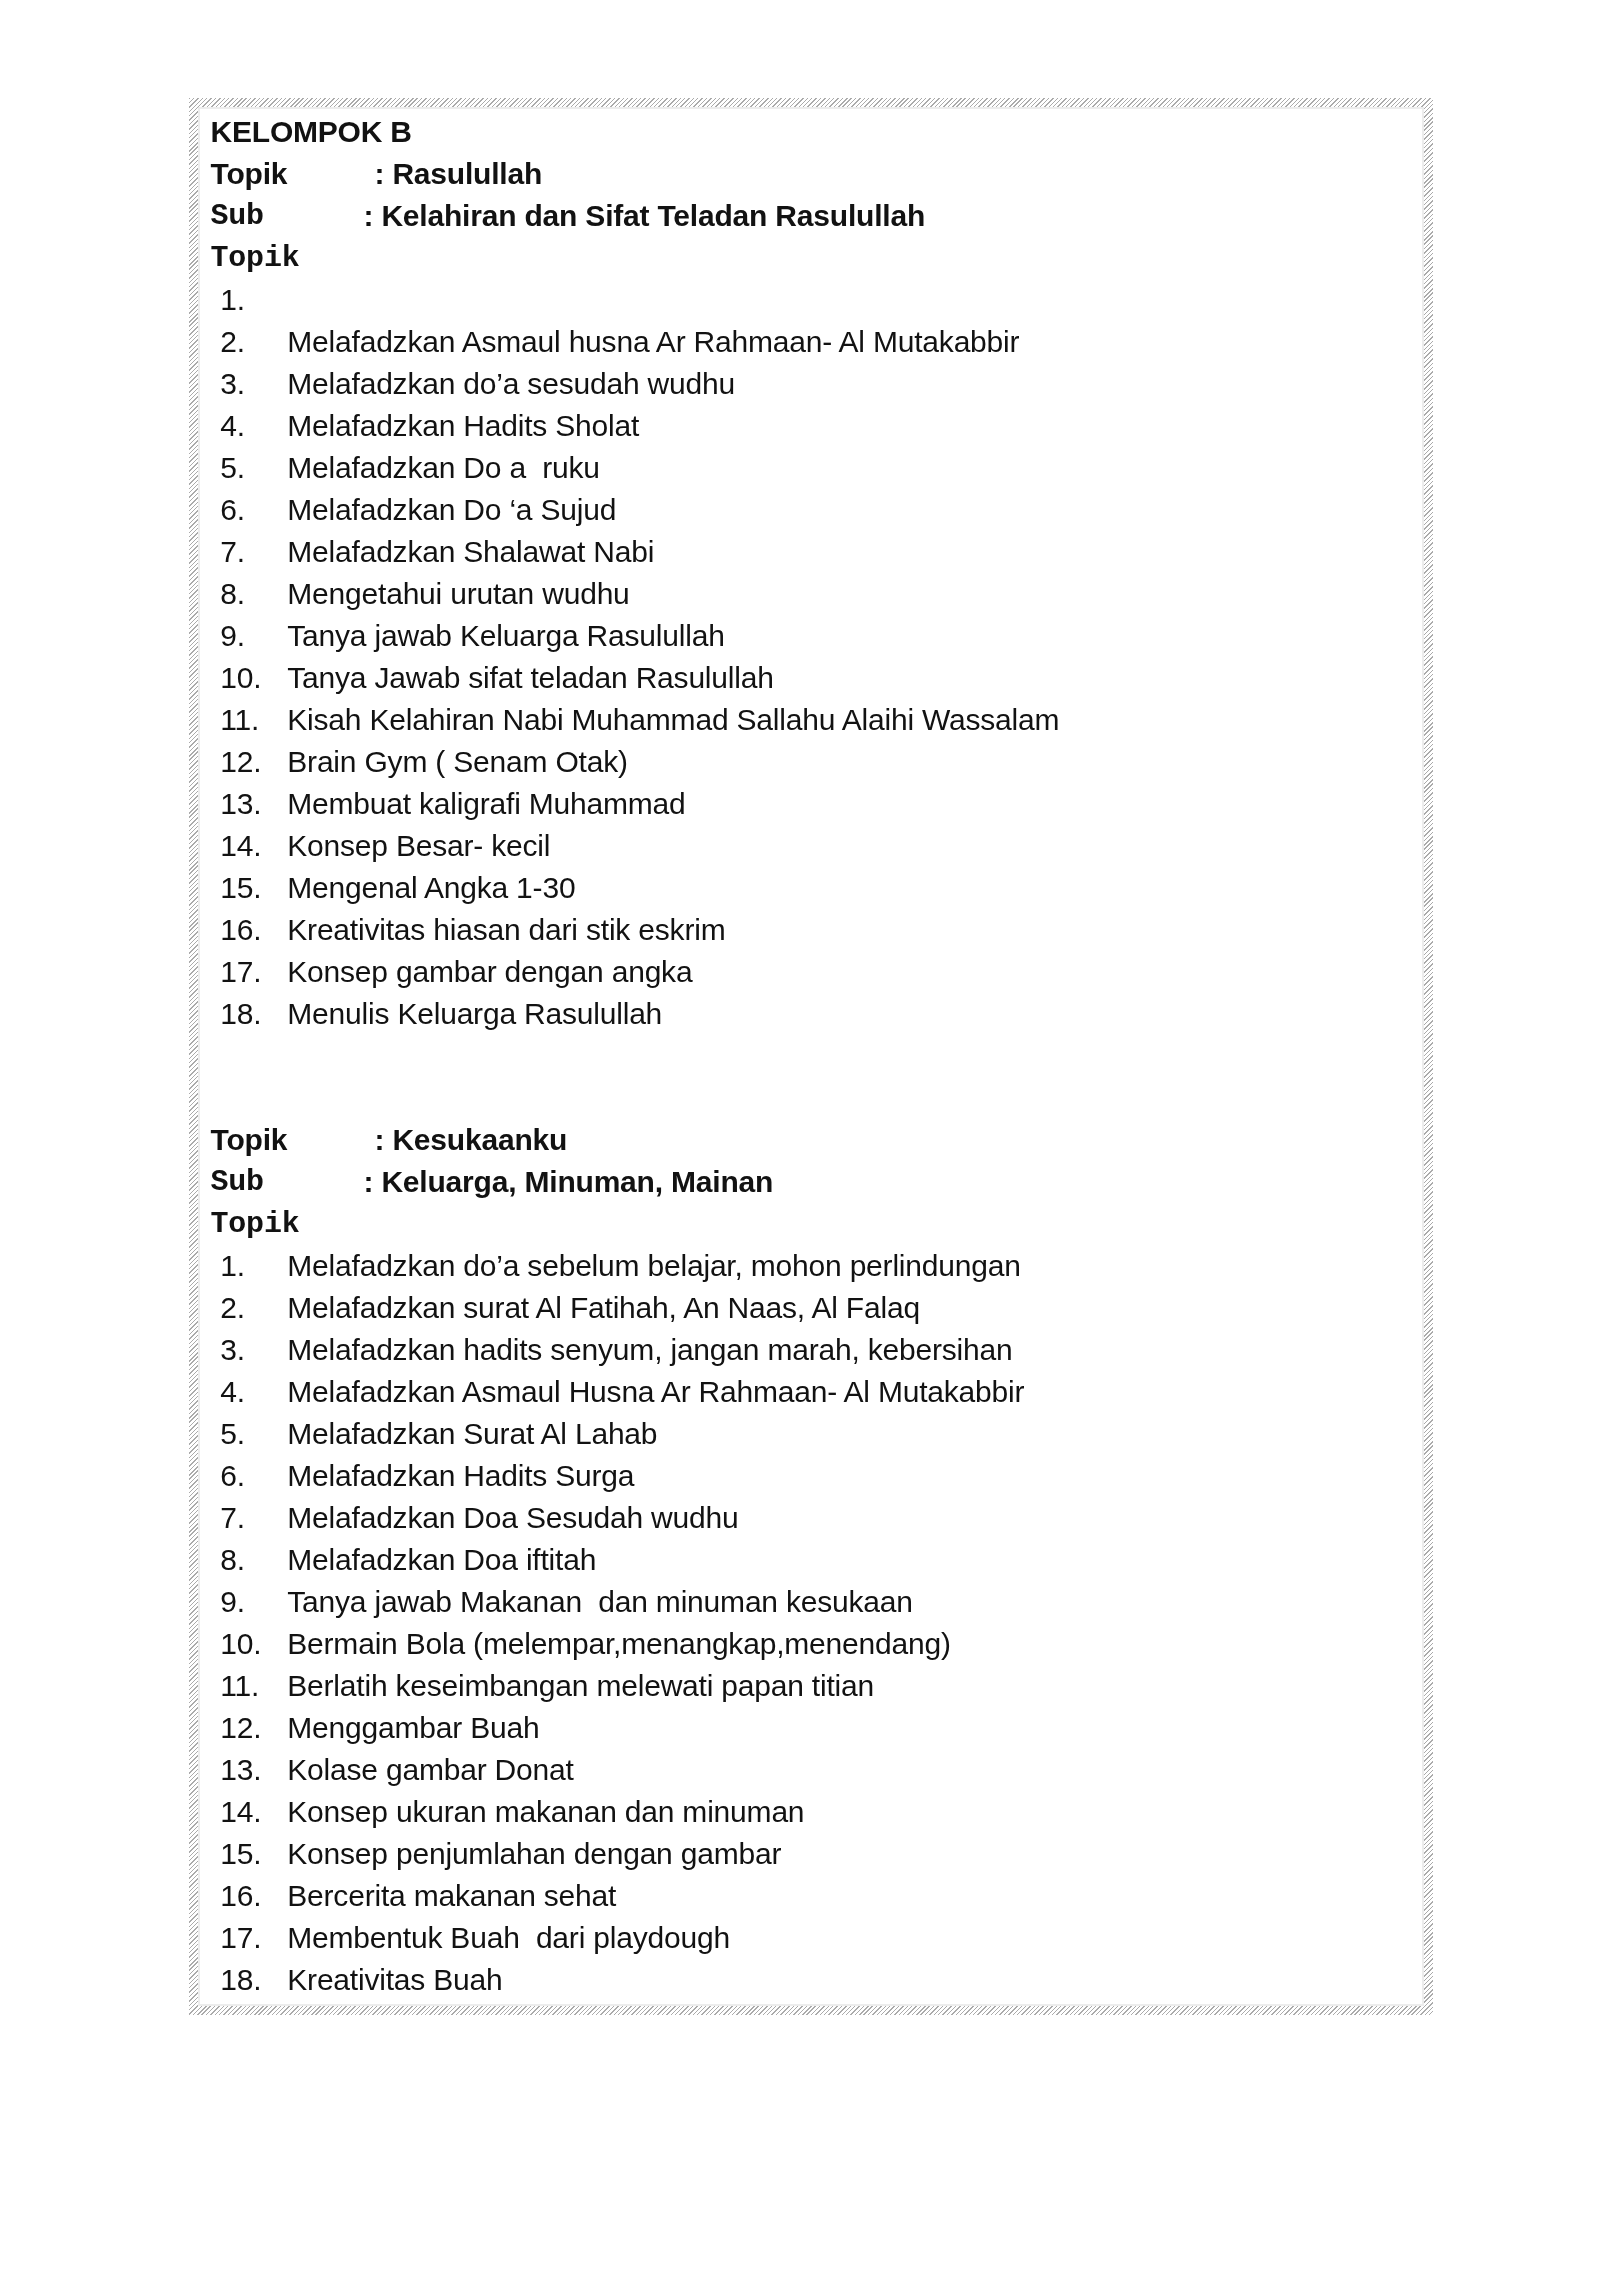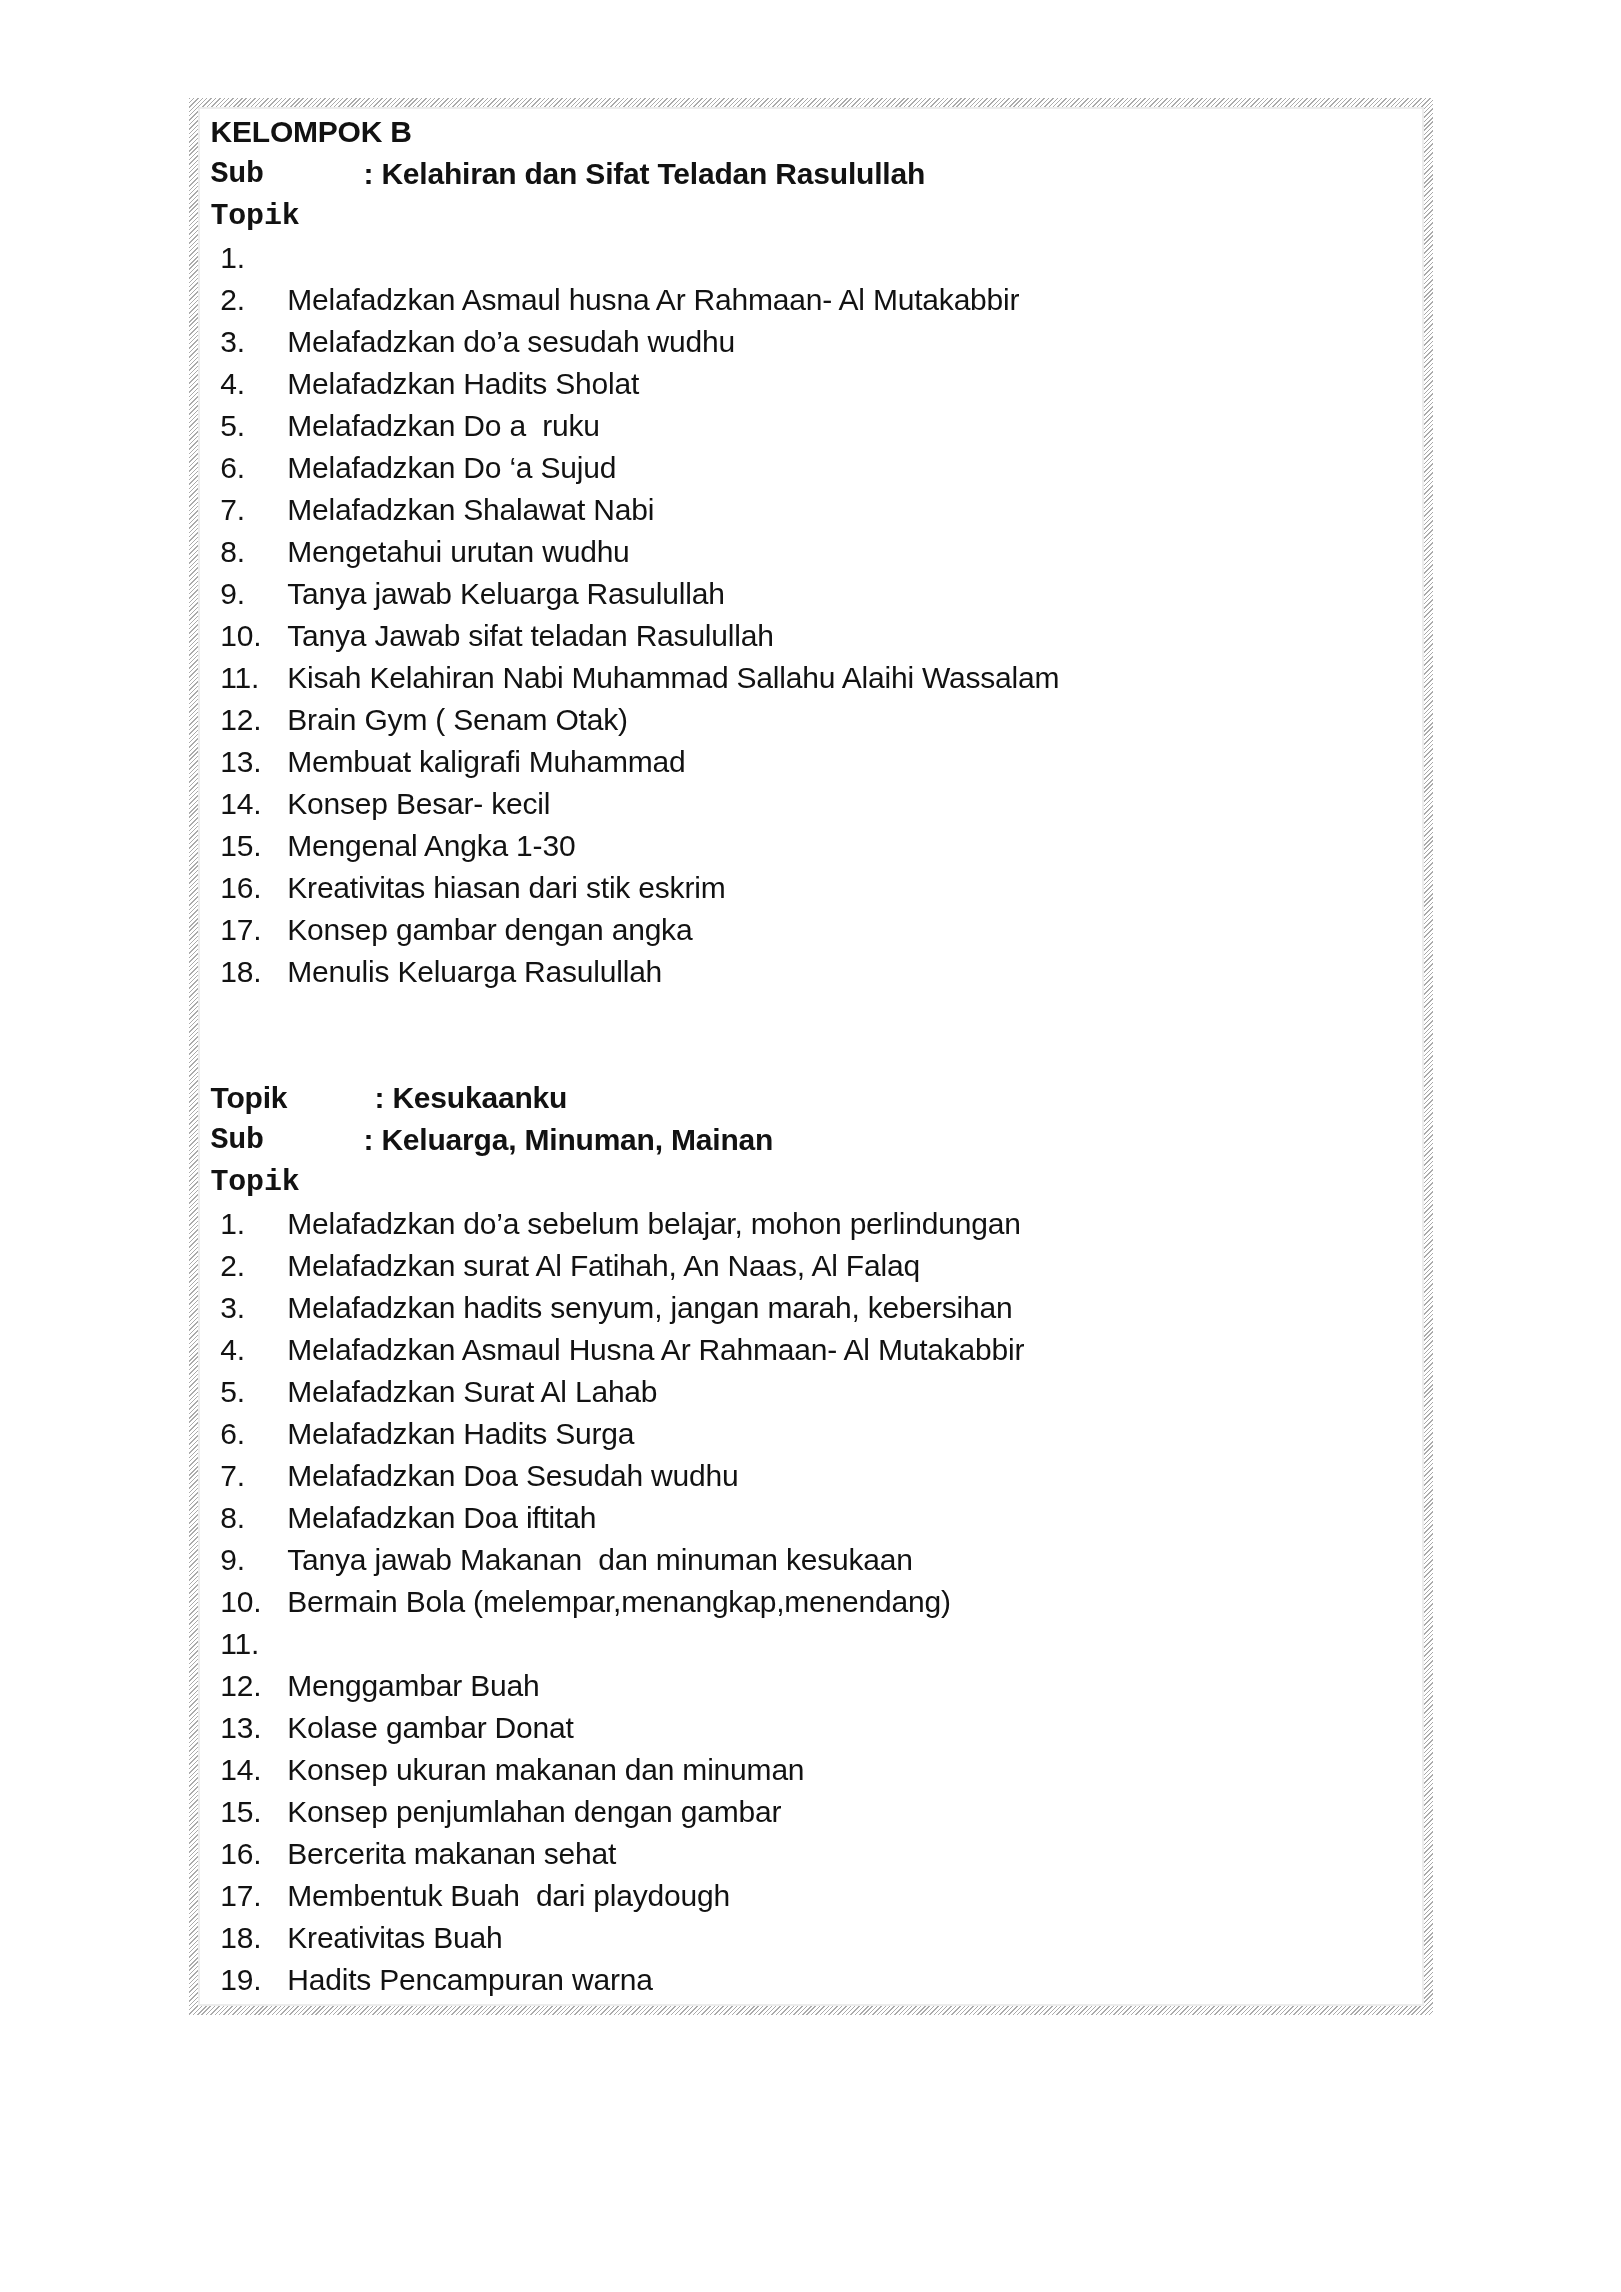--- a/index.html
+++ b/index.html
@@ -74,20 +74,21 @@
   }
 </style>
 </head>
 <body>
 
 <div class="frame">
   <div class="inner">
 
     <div class="line bold">KELOMPOK B</div>
 
+    <div class="line bold"><span class="hlabel w-topik">Topik</span><span>: Rasulullah</span></div>
 
     <div class="line bold"><span class="hlabel w-subtopik">Sub Topik</span><span>: Kelahiran dan Sifat Teladan Rasulullah</span></div>
 
     <ol class="activity-list">
         <li>
           <span class="num">1.</span>
         </li>
         <li>
           <span class="num">2.</span>
           <span class="txt">Melafadzkan Asmaul husna Ar Rahmaan- Al Mutakabbir</span>
@@ -200,20 +201,21 @@
         <li>
           <span class="num">9.</span>
           <span class="txt">Tanya jawab Makanan  dan minuman kesukaan</span>
         </li>
         <li>
           <span class="num">10.</span>
           <span class="txt">Bermain Bola (melempar,menangkap,menendang)</span>
         </li>
         <li>
           <span class="num">11.</span>
+          <span class="txt">Berlatih keseimbangan melewati papan titian</span>
         </li>
         <li>
           <span class="num">12.</span>
           <span class="txt">Menggambar Buah</span>
         </li>
         <li>
           <span class="num">13.</span>
           <span class="txt">Kolase gambar Donat</span>
         </li>
         <li>

